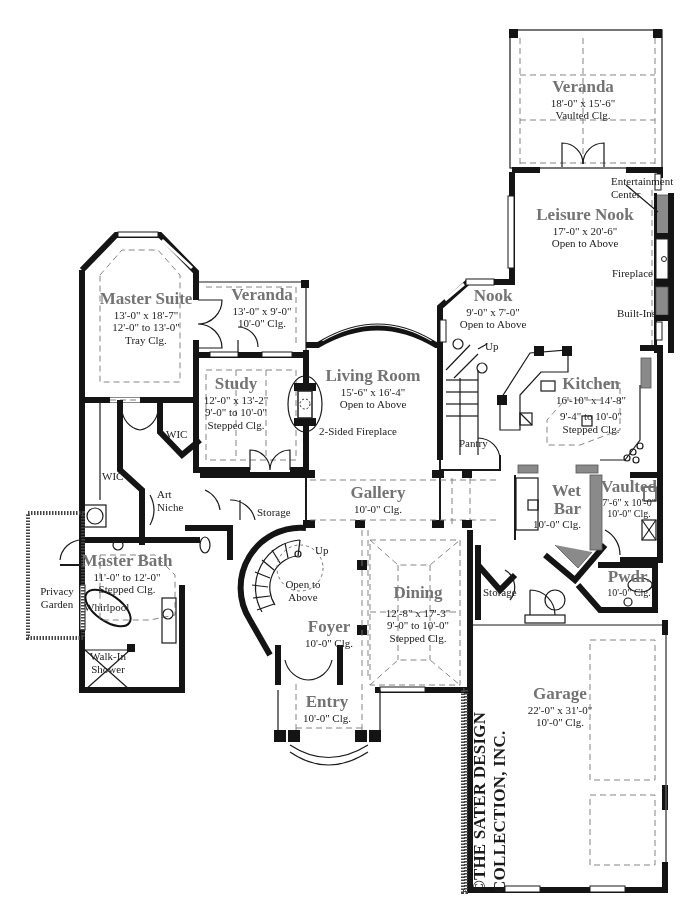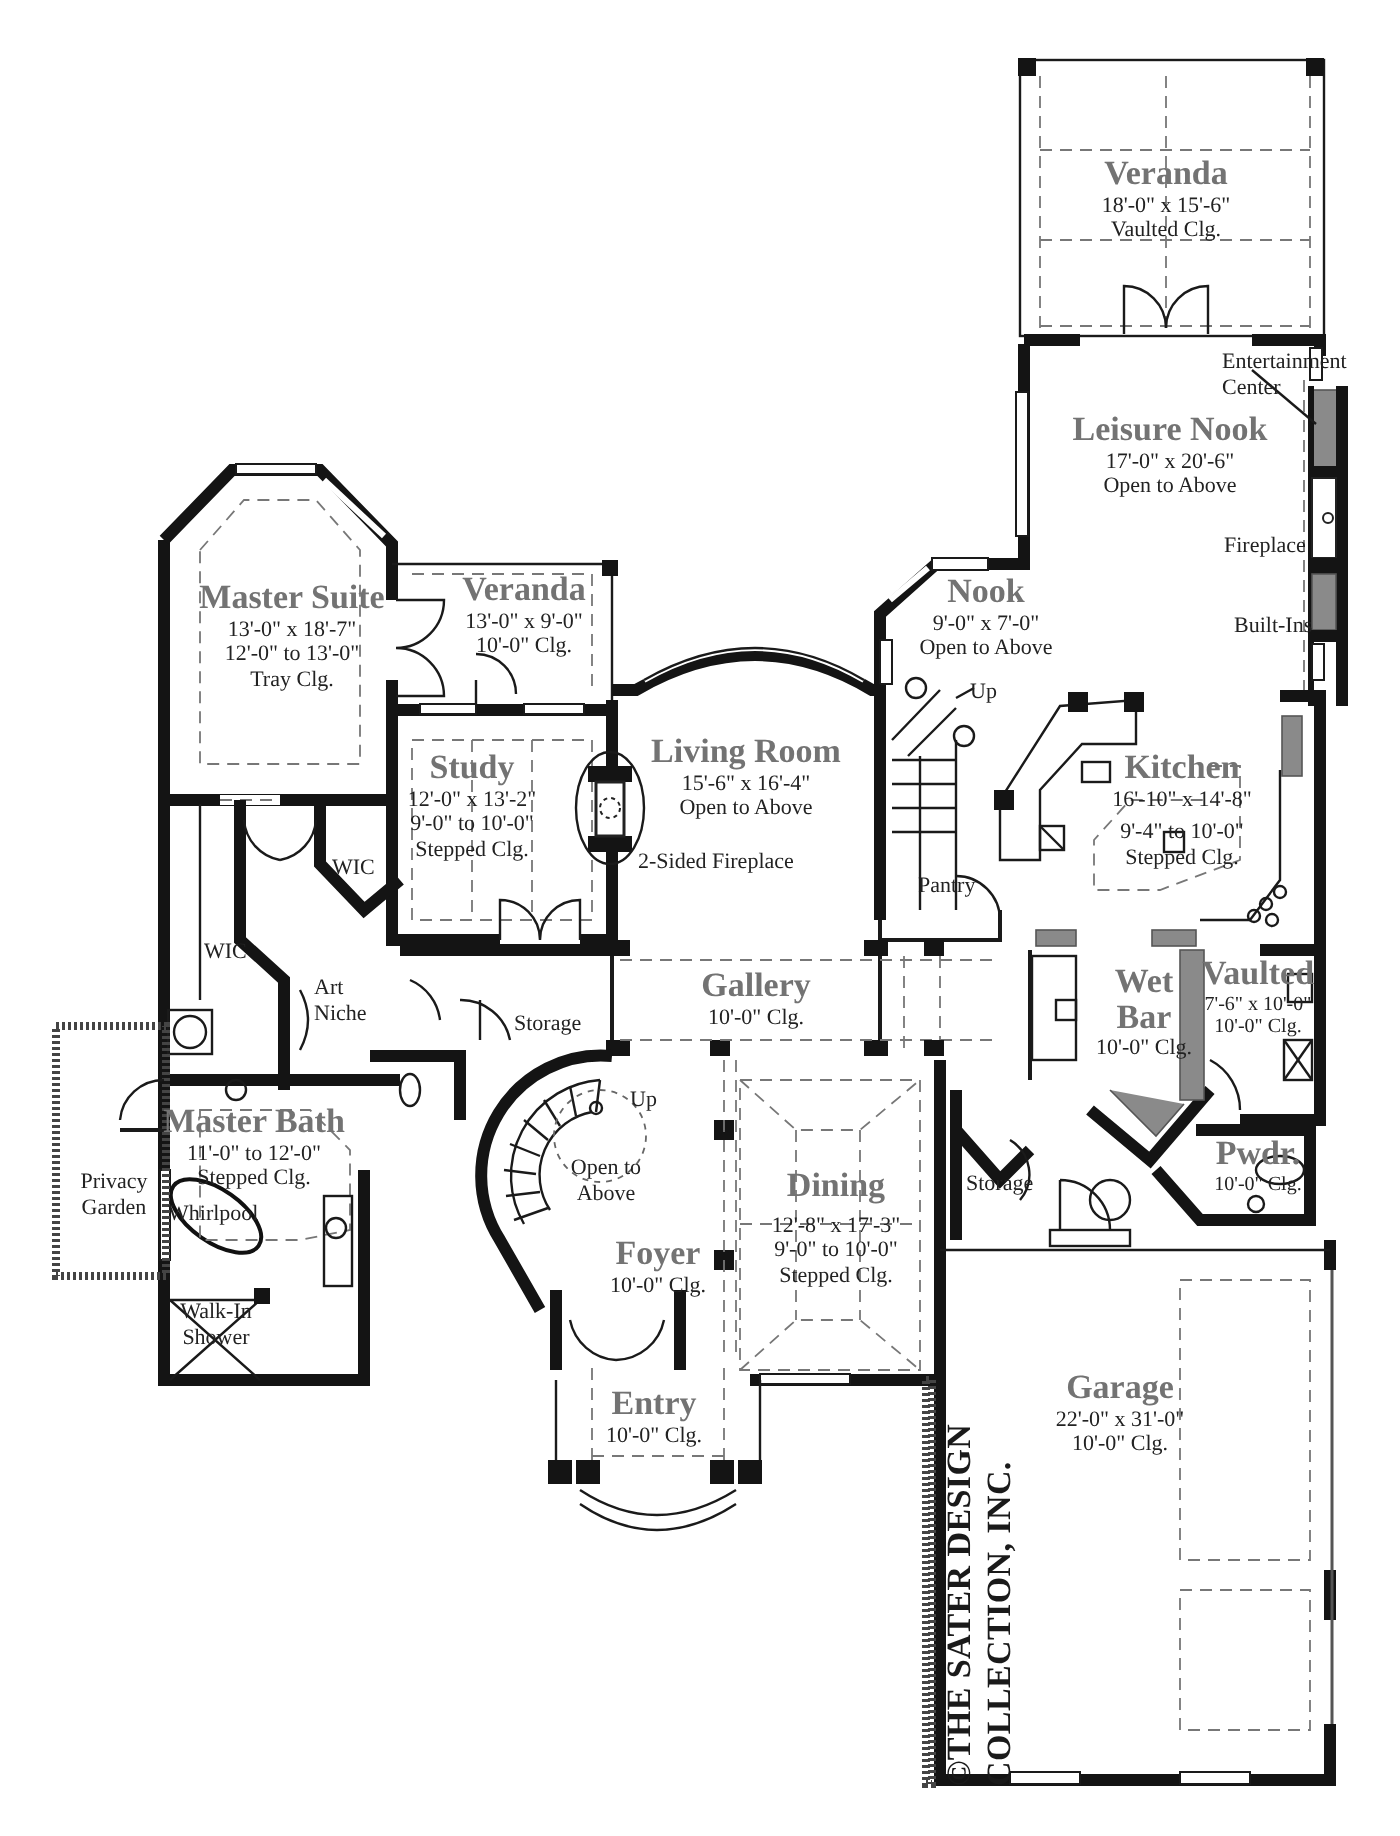--- a/index.html
+++ b/index.html
@@ -329,21 +329,21 @@
   <span>Art</span><br>
   <span>Niche</span>
 </div>
 <div class="note" style="left:257px;top:506px;">Storage</div>
 
 <div class="label" style="left:378px;top:483px;">
   <span class="room-name">Gallery</span>
   <span class="room-sub">10'-0" Clg.</span>
 </div>
 
-<div class="label" style="left:572px;top:481px;">
+<div class="label" style="left:557px;top:481px;text-align:right;">
   <span class="room-name">Wet</span>
   <span class="room-name" style="margin-top:-2px;">Bar</span>
   <span class="room-sub">10'-0" Clg.</span>
 </div>
 
 <div class="label" style="left:629px;top:477px;">
   <span class="room-name">Vaulted</span>
   <span class="room-sub" style="font-size:10px;">7'-6" x 10'-0"</span>
   <span class="room-sub" style="font-size:10px;">10'-0" Clg.</span>
 </div>

